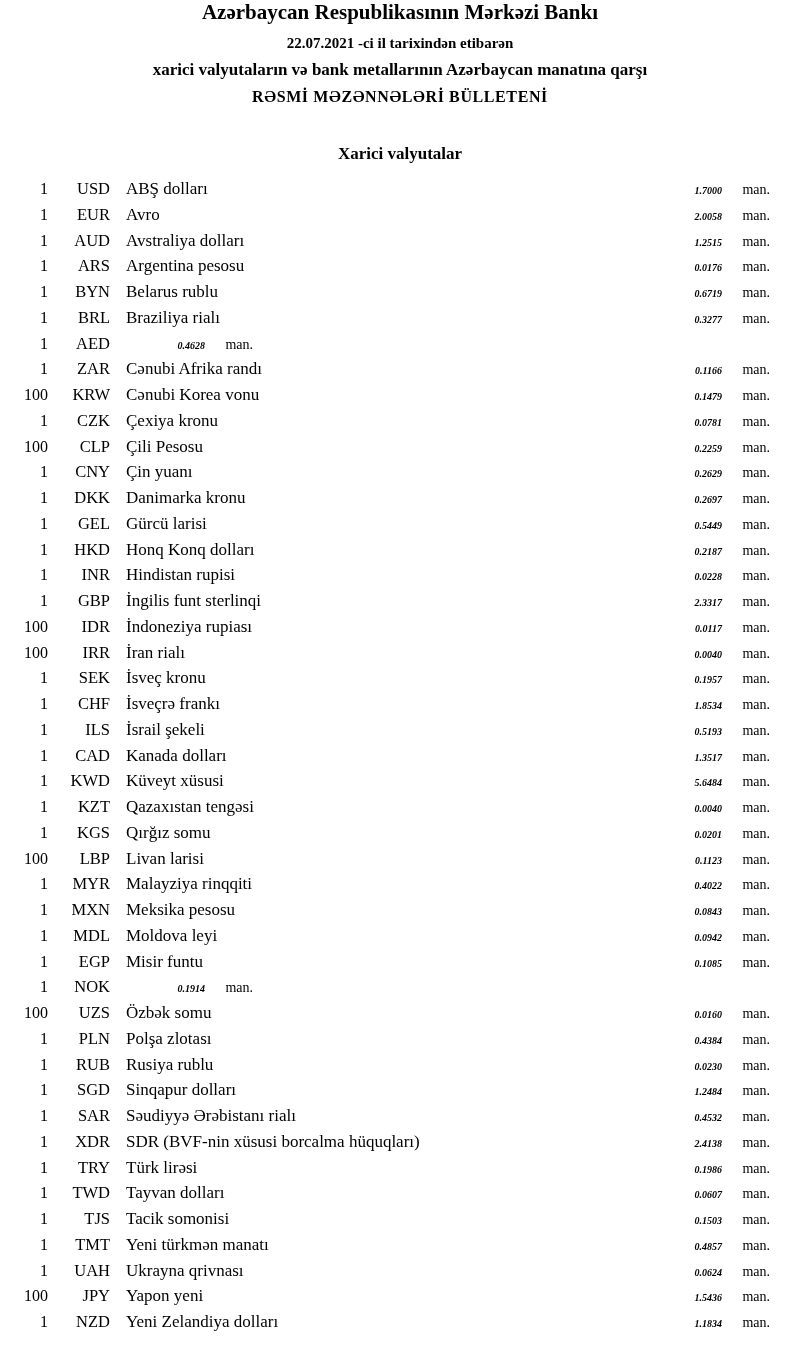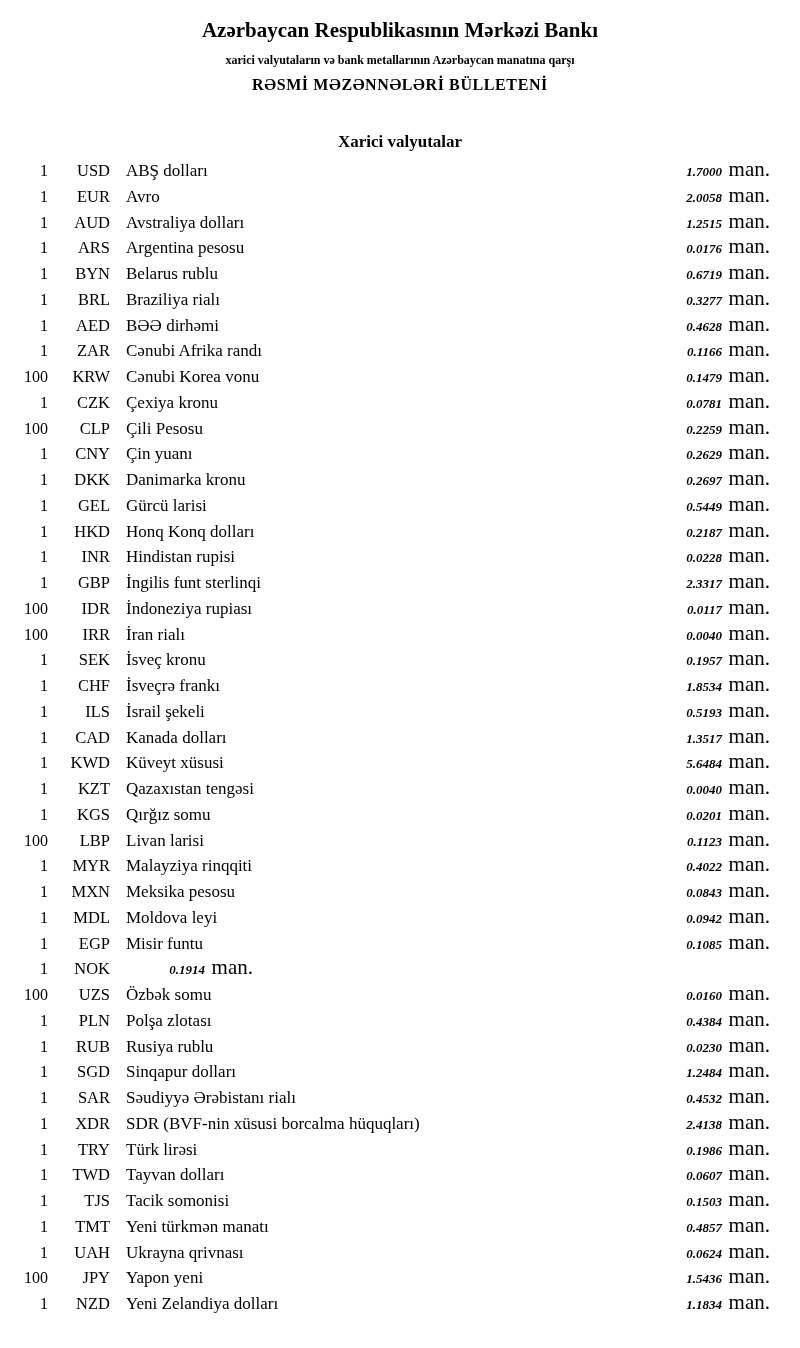--- a/index.html
+++ b/index.html
@@ -11,48 +11,48 @@
   }
   .page {
     position: relative;
     width: 800px;
     height: 1348px;
     background: #ffffff;
     overflow: hidden;
   }
   .header {
     text-align: center;
-    padding-top: 18px;
+    padding-top: 0;
   }
   .title {
     font-size: 21px;
     font-weight: bold;
     margin: 0 0 10px 0;
   }
   .date-line {
     font-size: 15px;
     font-weight: bold;
     margin: 0 0 8px 0;
   }
   .subtitle {
-    font-size: 12px;
+    font-size: 17px;
     font-weight: bold;
     margin: 0 0 6px 0;
   }
   .bulletin {
     font-size: 16px;
     font-weight: bold;
     letter-spacing: 0.6px;
     margin: 8px;
   }
   .section-title {
     font-size: 17px;
     font-weight: bold;
     text-align: center;
-    margin: 38px 0 5px 0;
+    margin: 38px 0 12px 0;
   }
   .rates {
     padding: 0 30px 0 0;
   }
   .rate-row {
     display: flex;
     align-items: baseline;
     height: 25.75px;
     line-height: 25.75px;
     white-space: nowrap;
@@ -74,36 +74,37 @@
     flex: 1 1 auto;
     margin-left: 16px;
     font-size: 17px;
     overflow: hidden;
   }
   .col-rate {
     width: 95px;
     text-align: right;
     font-weight: bold;
     font-style: italic;
-    font-size: 13px;
+    font-size: 10px;
     flex: 0 0 auto;
   }
   .col-unit {
     width: 48px;
     text-align: right;
-    font-size: 21px;
+    font-size: 14px;
     flex: 0 0 auto;
   }
 </style>
 </head>
 <body>
 
 <div class="page">
   <div class="header">
     <div class="title">Azərbaycan Respublikasının Mərkəzi Bankı</div>
+    <div class="date-line">22.07.2021 -ci il tarixindən etibarən</div>
     <div class="subtitle">xarici valyutaların və bank metallarının Azərbaycan manatına qarşı</div>
     <div class="bulletin">RƏSMİ MƏZƏNNƏLƏRİ BÜLLETENİ</div>
   </div>
 
   <div class="section-title">Xarici valyutalar</div>
 
   <div class="rates">
       <div class="rate-row">
         <span class="col-qty">1</span>
         <span class="col-code">USD</span>
@@ -142,21 +143,20 @@
       <div class="rate-row">
         <span class="col-qty">1</span>
         <span class="col-code">BRL</span>
         <span class="col-name">Braziliya rialı</span>
         <span class="col-rate">0.3277</span>
         <span class="col-unit">man.</span>
       </div>
       <div class="rate-row">
         <span class="col-qty">1</span>
         <span class="col-code">AED</span>
-        <span class="col-name">BƏƏ dirhəmi</span>
         <span class="col-rate">0.4628</span>
         <span class="col-unit">man.</span>
       </div>
       <div class="rate-row">
         <span class="col-qty">1</span>
         <span class="col-code">ZAR</span>
         <span class="col-name">Cənubi Afrika randı</span>
         <span class="col-rate">0.1166</span>
         <span class="col-unit">man.</span>
       </div>

